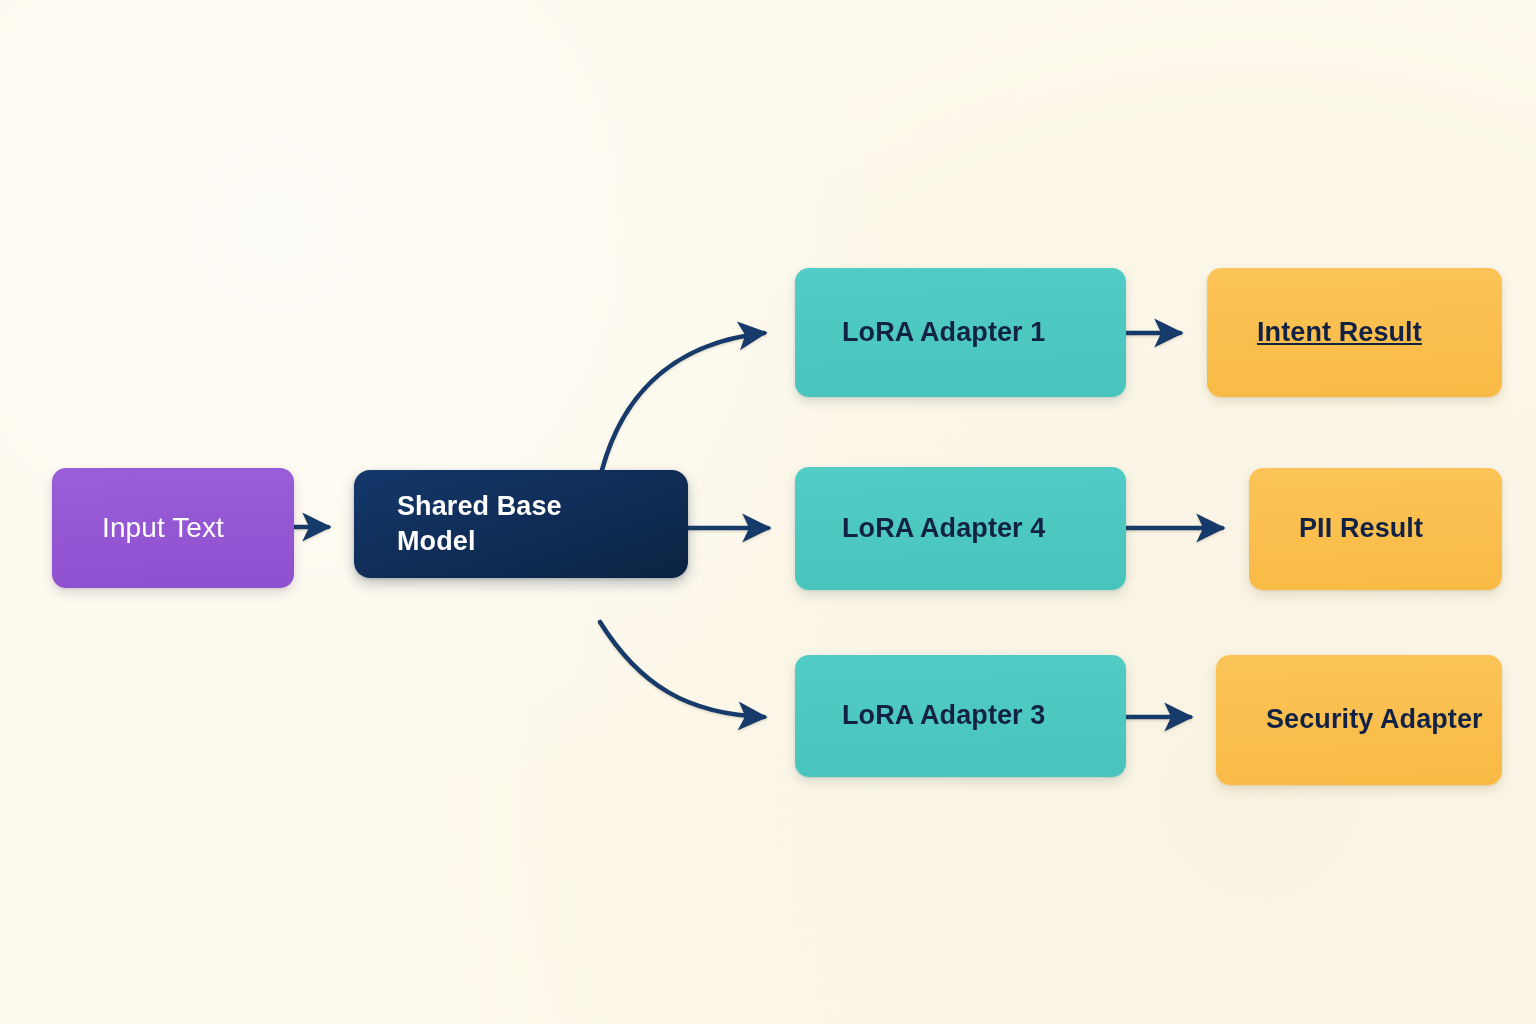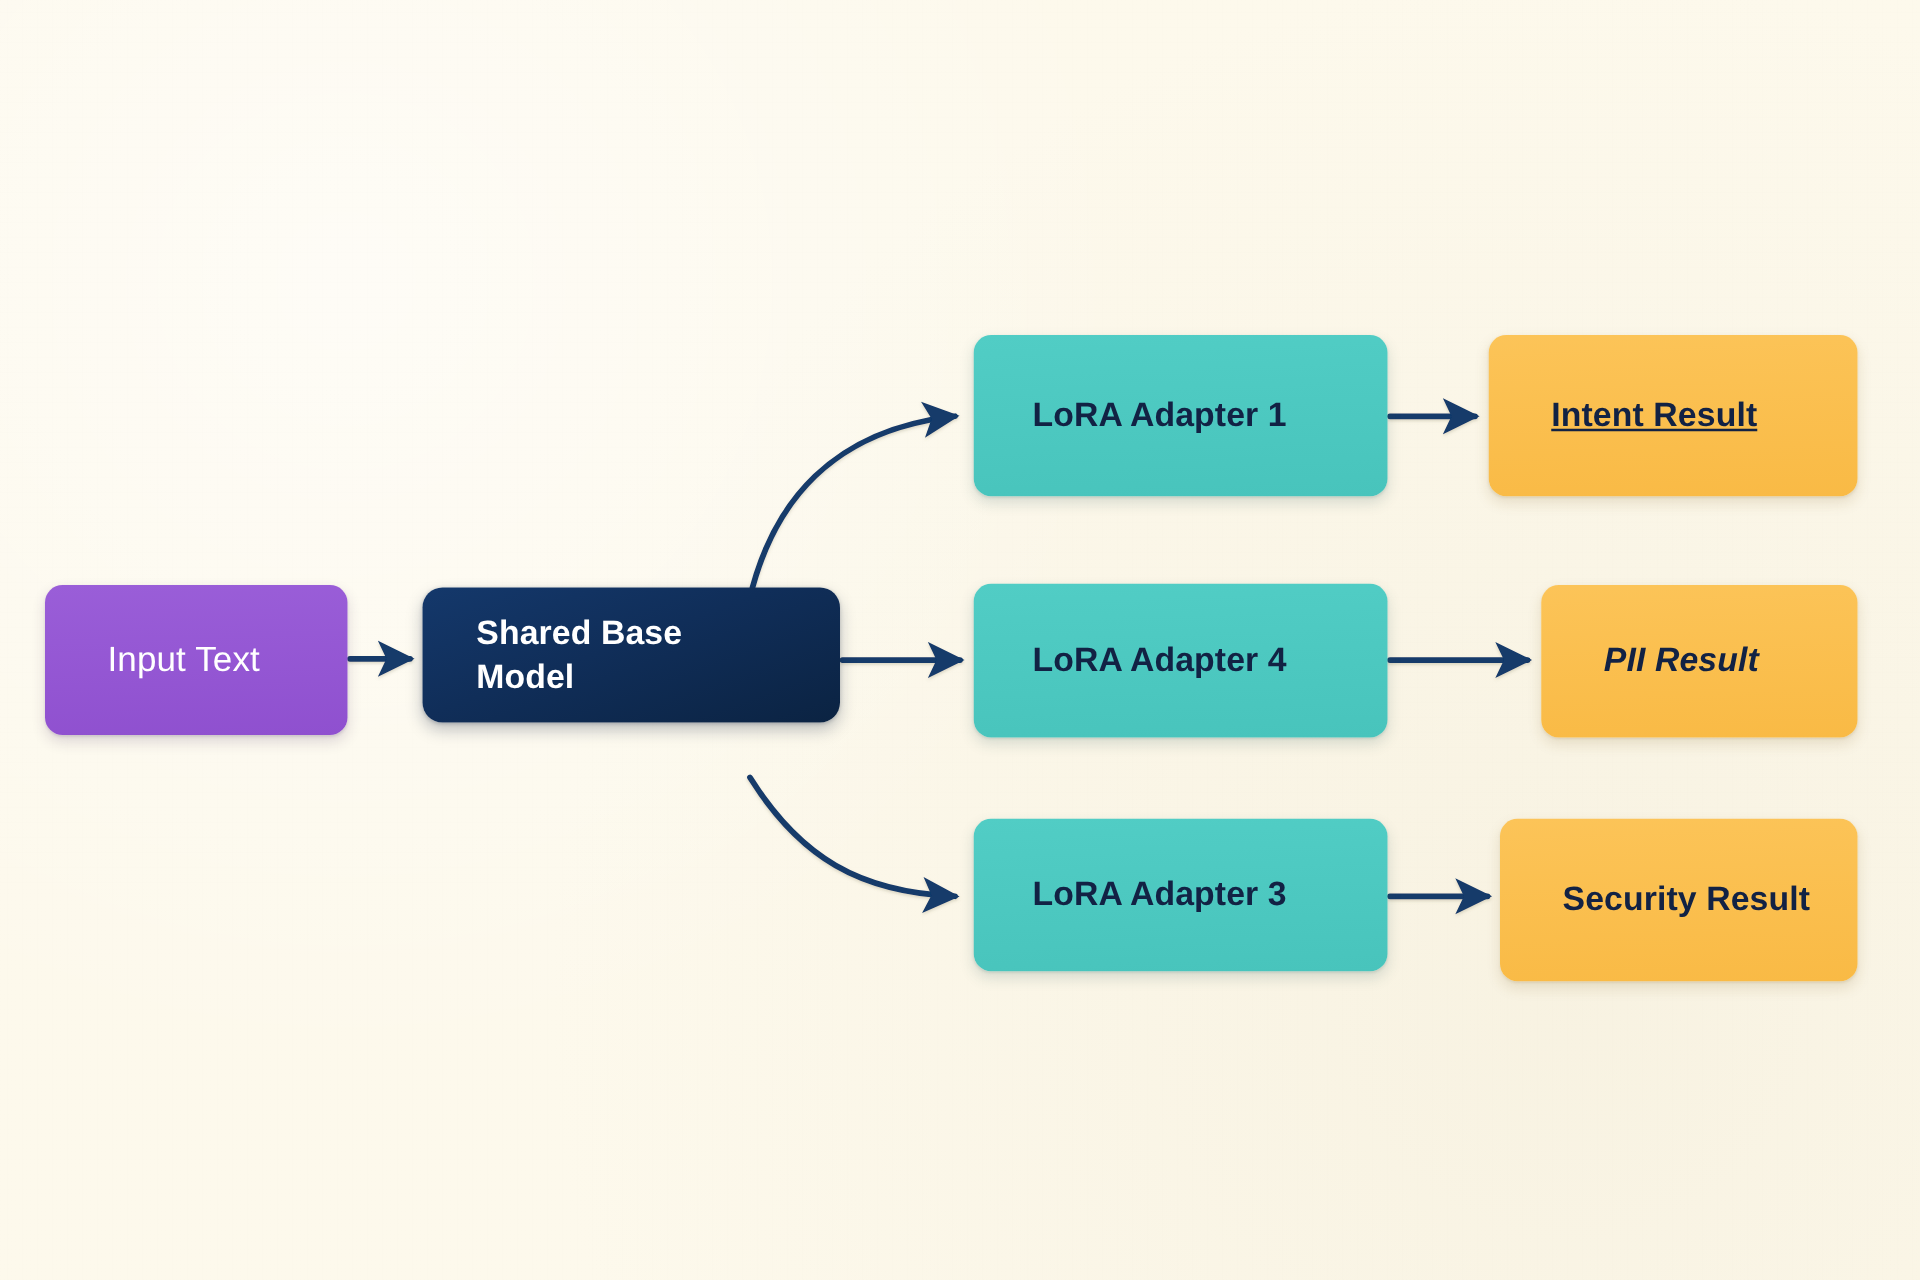--- a/index.html
+++ b/index.html
@@ -39,20 +39,21 @@
     pointer-events: none;
   }
   .node {
     position: absolute;
     box-sizing: border-box;
     display: flex;
     align-items: center;
     border-radius: 14px;
     padding: 0 0 0 30px;
     letter-spacing: 0.1px;
+    margin-left: 16px;
   }
   .node .node-label {
     display: block;
     line-height: 1.30;
     white-space: pre-line;
   }
 
   
   .node-input {
     background: linear-gradient(178deg, #9a5ed8 0%, #8f50cf 100%);
@@ -148,21 +149,21 @@
   </div>
 
   <div class="node node-adapter" style="left:779px; top:655px; width:331px; height:122px;">
     <span class="node-label">LoRA Adapter 3</span>
   </div>
 
   <div class="node node-result" style="left:1191px; top:268px; width:295px; height:129px;text-decoration:underline;">
     <span class="node-label">Intent Result</span>
   </div>
 
-  <div class="node node-result" style="left:1233px; top:468px; width:253px; height:122px;font-style:italic;">
+  <div class="node node-result" style="left:1233px; top:468px; width:253px; height:122px;">
     <span class="node-label">PII Result</span>
   </div>
 
   <div class="node node-result" style="left:1200px; top:655px; width:286px; height:130px;">
-    <span class="node-label">Security Result</span>
+    <span class="node-label">Security Adapter</span>
   </div>
 
 </div>
 
 </body></html>

